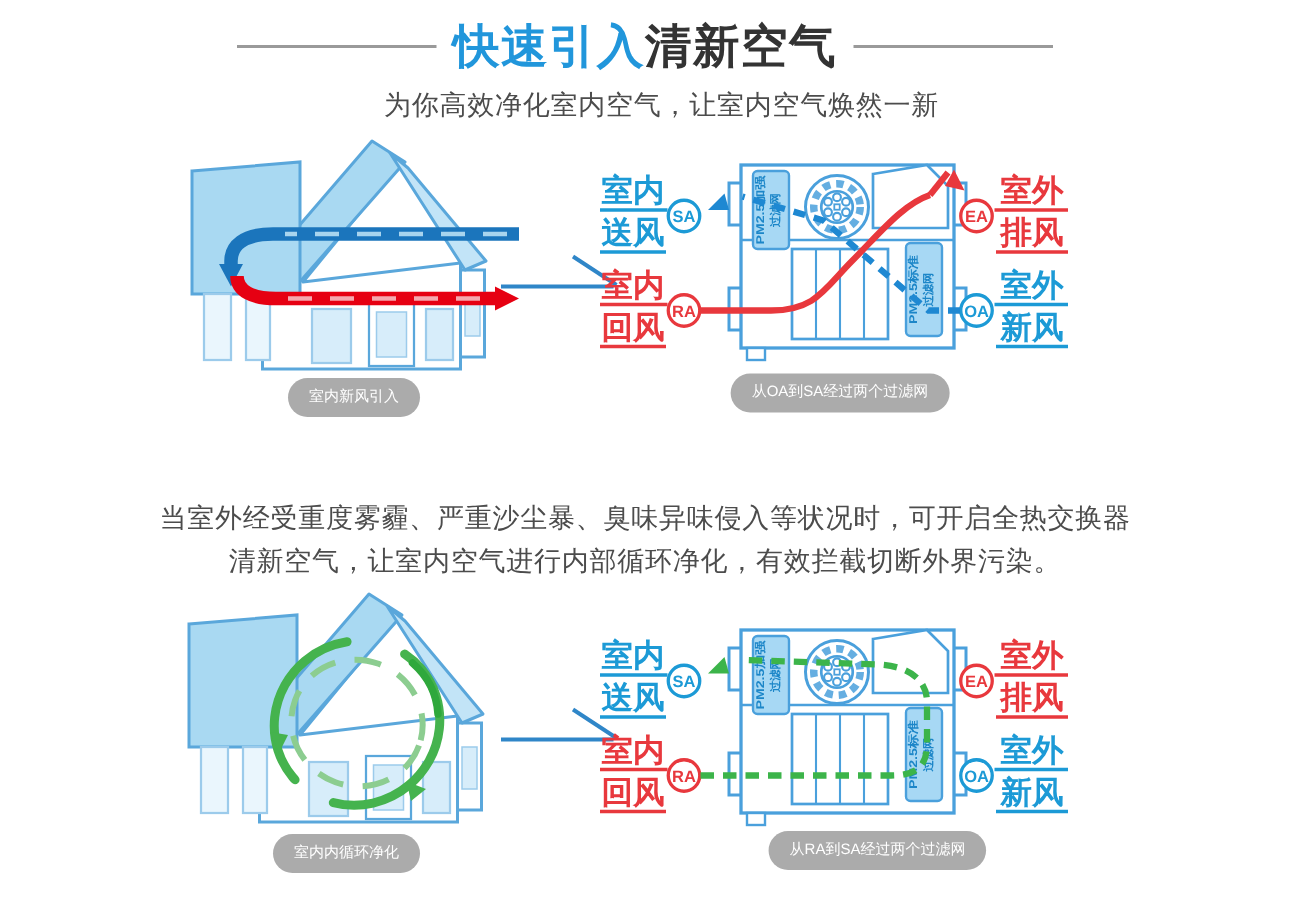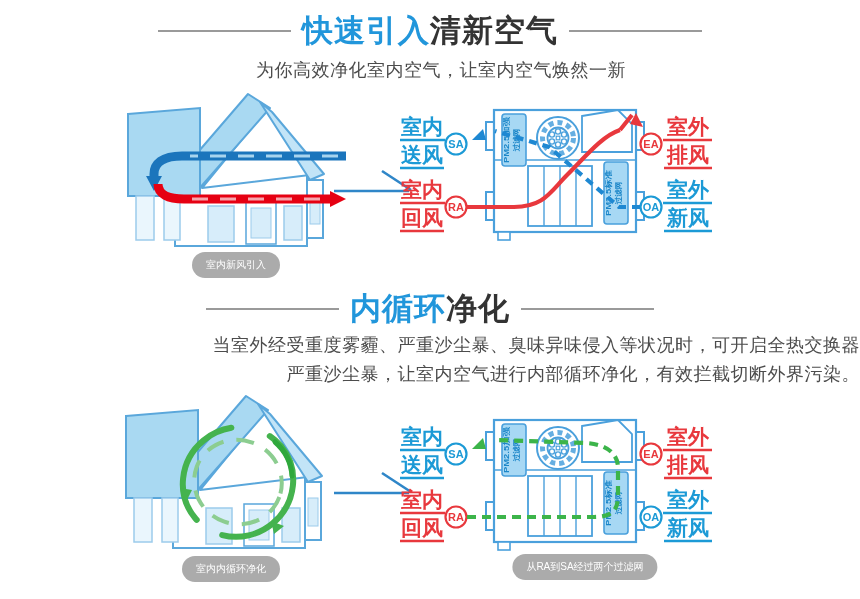--- a/index.html
+++ b/index.html
@@ -164,29 +164,25 @@
       <path d="M 222,30 L 234,15" fill="none" stroke="#e8383d" stroke-width="4.2"></path>
       <polygon points="245,27 232,24 238,13" fill="#e8383d"></polygon>
     </g>
     <g>
       <path d="M 242,107 L 221,107 L 151,47 L 97,31" fill="none" stroke="#1e88d2" stroke-width="4.2" stroke-dasharray="8 6"></path>
       <polygon points="74,40 88,40 85,29" fill="#1e88d2"></polygon>
     </g>
   </svg>
 
   <div class="pill" style="left:236px;top:252px;">室内新风引入</div>
-
-  <div class="title-row" style="top:291px;height:36px;">
-    <div class="hr-line"></div>
-    <div class="sec-title"><span class="hl">内循环</span><span>净化</span></div>
-    <div class="hr-line"></div>
-  </div>
-  <div class="para" style="top:331px;text-align:right;">
+  <div class="pill" style="left:560px;top:249px;">从OA到SA经过两个过滤网</div>
+
+  <div class="para" style="top:331px;">
     <div>当室外经受重度雾霾、严重沙尘暴、臭味异味侵入等状况时，可开启全热交换器</div>
-    <div>严重沙尘暴，让室内空气进行内部循环净化，有效拦截切断外界污染。</div>
+    <div>清新空气，让室内空气进行内部循环净化，有效拦截切断外界污染。</div>
   </div>
 
   <svg class="abs" style="left:118px;top:386px;" width="230" height="172" viewBox="0 0 230 172">
     <use href="#house-base"></use>
     <g>
       <ellipse cx="120" cy="96" rx="56" ry="54" fill="none" stroke="#45b34e" stroke-width="6" stroke-linecap="round" stroke-dasharray="140 30 120 40" transform="rotate(-40 120 96)"></ellipse>
       <ellipse cx="120" cy="96" rx="44" ry="42" fill="none" stroke="#8ccd90" stroke-width="4" stroke-dasharray="18 13" transform="rotate(20 120 96)"></ellipse>
       <path d="M 157,56 A 52,50 0 0 1 174,90" fill="none" stroke="#2fa83c" stroke-width="5" stroke-linecap="round"></path>
       <polygon points="62,102 74,104 68,116" fill="#45b34e"></polygon>
       <polygon points="166,140 153,135 156,148" fill="#45b34e"></polygon>

